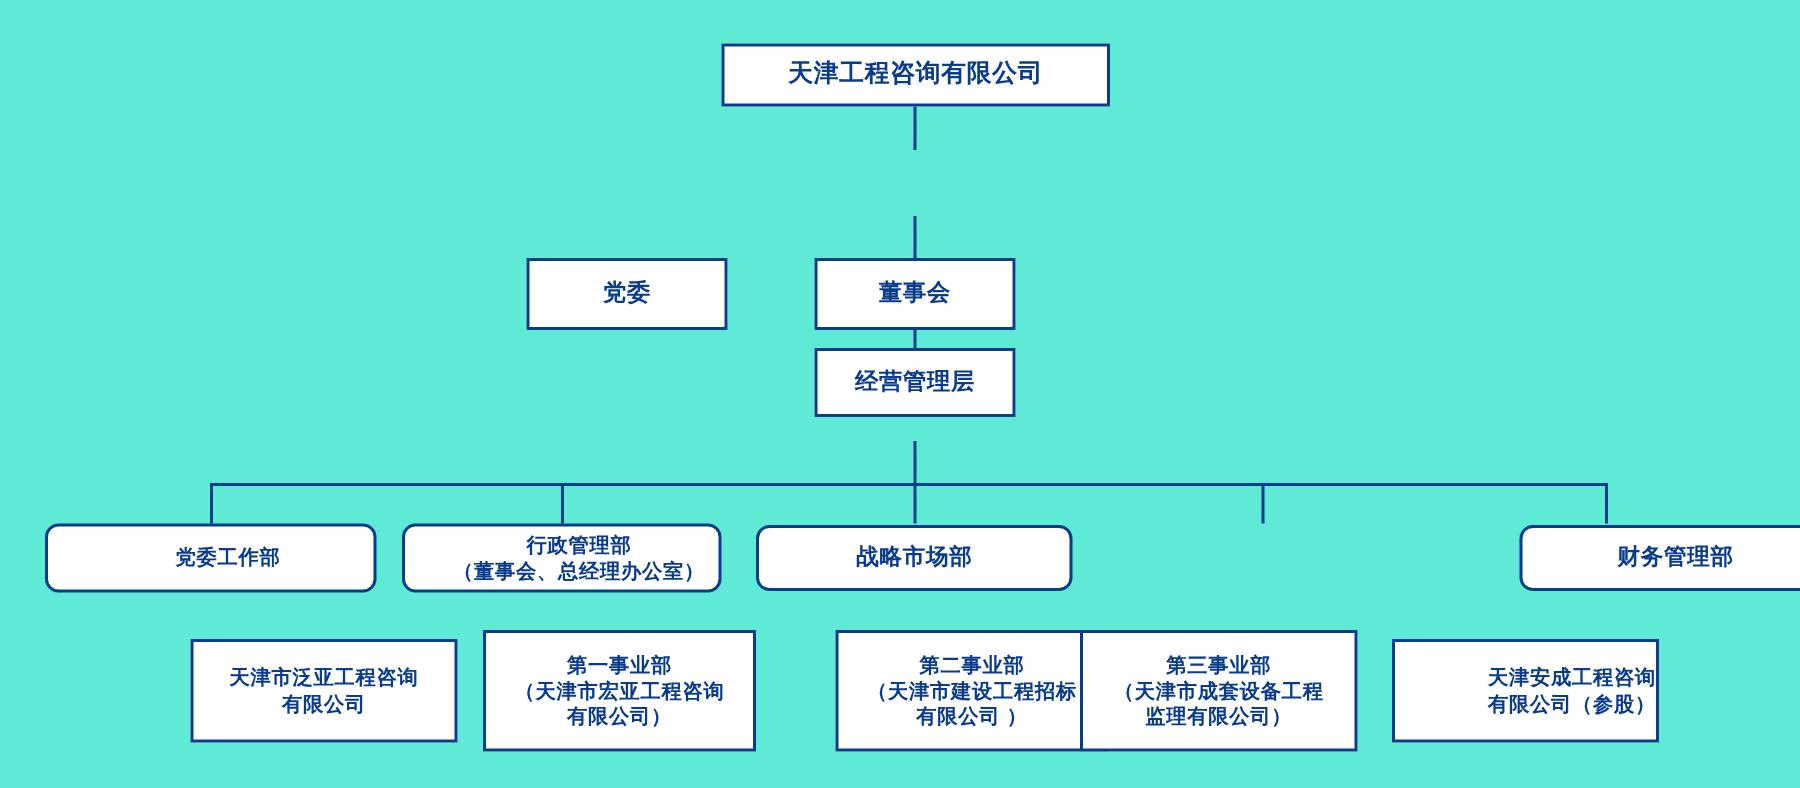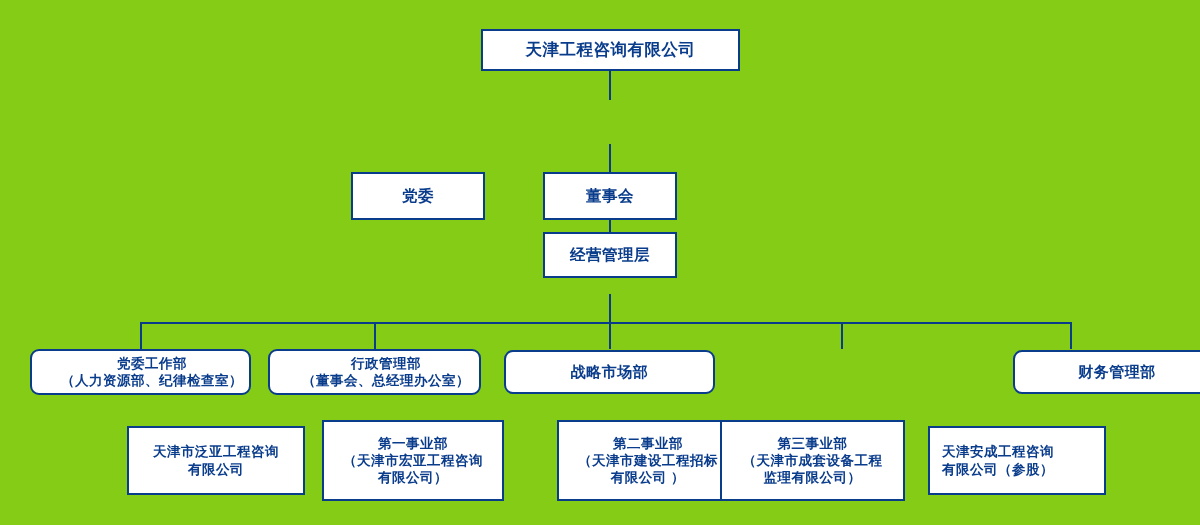--- a/index.html
+++ b/index.html
@@ -4,21 +4,21 @@
 <style>
   html, body {
     margin: 0;
     padding: 0;
     background: #ffffff;
   }
   #org-chart {
     position: relative;
     width: 1200px;
     height: 525px;
-    background: #84cc16;
+    background: #5eead4;
     font-family: "Liberation Sans", "DejaVu Sans", sans-serif;
     overflow: hidden;
   }
   .node {
     position: absolute;
     box-sizing: border-box;
     border: 2px solid #0a3c8c;
     background: #ffffff;
     color: #0a3c8c;
     font-weight: bold;
@@ -38,21 +38,21 @@
     white-space: nowrap;
   }
   .rounded {
     border-radius: 9px;
   }
   .align-left {
     justify-content: flex-start;
     text-align: left;
     padding-left: 12px;
   }
-  .align-left .ln { text-align: left; }
+  .align-left .ln { text-align: right; }
 
   
   .fs-root   { font-size: 16.5px; }
   .fs-mid    { font-size: 15.5px; }
   .fs-dept   { font-size: 15px; }
   .fs-dept-s { font-size: 13.5px; padding-left: 23px; }
   .fs-sub    { font-size: 13.5px; }
 
   
   .conn {
@@ -103,21 +103,20 @@
 
   <div class="node fs-mid" style="left:543px; top:232px; width:134px; height:46px;">
     <span class="lines">
       <span class="ln">经营管理层</span>
     </span>
   </div>
 
   <div class="node rounded fs-dept-s" style="left:30px; top:349px; width:221px; height:46px;">
     <span class="lines">
       <span class="ln">党委工作部</span>
-      <span class="ln">（人力资源部、纪律检查室）</span>
     </span>
   </div>
 
   <div class="node rounded fs-dept-s" style="left:268px; top:349px; width:213px; height:46px;">
     <span class="lines">
       <span class="ln">行政管理部</span>
       <span class="ln">（董事会、总经理办公室）</span>
     </span>
   </div>
 

